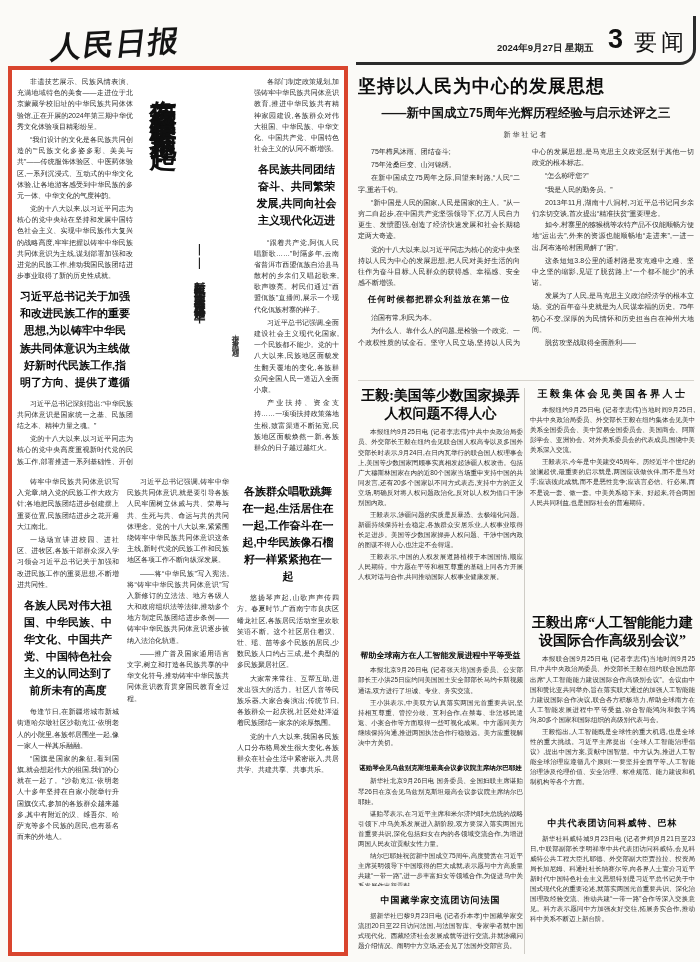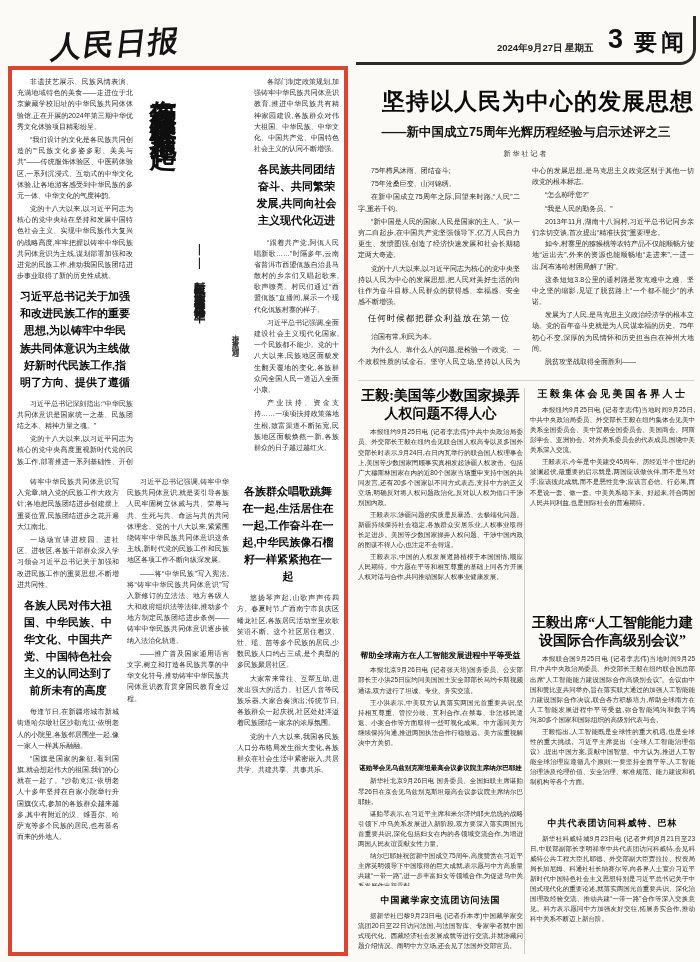--- a/index.html
+++ b/index.html
@@ -7,21 +7,21 @@
         font-family:"Liberation Sans",sans-serif;color:#222;}
   
   .masthead{position:absolute;left:52px;top:24px;font-family:"Liberation Serif",serif;
             font-size:30px;font-weight:900;transform:skewX(-10deg) rotate(-3deg);
             letter-spacing:2px;color:#141414;}
   .header-bracket{position:absolute;left:356px;top:16px;width:337px;height:46px;
             border-bottom:3px solid #2b2b2b;border-right:3px solid #2b2b2b;
             border-bottom-right-radius:16px;}
   .header-date{position:absolute;left:497px;top:42px;font-size:9.5px;font-weight:bold;color:#222;}
   .header-pageno{position:absolute;left:608px;top:24px;font-size:27px;font-weight:bold;color:#111;}
-  .header-section{position:absolute;left:634px;top:27px;font-size:23px;font-weight:bold;
+  .header-section{position:absolute;left:634px;top:27px;font-size:23px;font-weight:normal;
             letter-spacing:4px;color:#111;}
   
   .red-box{position:absolute;left:8px;top:66px;width:340px;height:890px;background:#fff;
            border:4px solid #d9452e;box-sizing:border-box;padding:6px 5px;overflow:hidden;}
   .top-section{display:flex;height:392px;overflow:hidden;}
   .lcol1{width:116px;overflow:hidden;}
   .headline-block{position:relative;width:118px;flex:none;}
   .lcol3{flex:1;overflow:hidden;padding-left:3px;}
   .vtitle{position:absolute;left:16px;top:2px;writing-mode:vertical-rl;
           font-family:"Liberation Serif",serif;font-weight:900;font-size:27px;
@@ -32,26 +32,26 @@
         font-size:7.5px;letter-spacing:1px;color:#333;}
   .bottom-section{display:flex;gap:8px;height:466px;margin-top:8px;overflow:hidden;}
   .bcol{flex:1;overflow:hidden;}
   
   .bodytext p{margin:0 0 2px 0;text-indent:13px;font-size:7px;line-height:1.6;
               text-align:justify;color:#2c2c2c;}
   .subhead{font-weight:bold;text-align:center;font-size:11px;line-height:1.55;
            margin:7px 2px;color:#0d0d0d;}
   
   .rt-article{position:absolute;left:358px;top:66px;width:336px;height:312px;overflow:hidden;}
-  .rt-headline{text-align:right;font-family:"Liberation Serif",serif;font-weight:900;
-               font-size:23px;letter-spacing:1px;color:#0c0c0c;margin-top:20px;}
+  .rt-headline{text-align:left;font-family:"Liberation Serif",serif;font-weight:900;
+               font-size:18px;letter-spacing:1px;color:#0c0c0c;margin-top:8px;}
   .rt-subtitle{text-align:center;font-weight:bold;font-size:12.5px;color:#161616;margin-top:7px;}
   .rt-byline{text-align:center;font-size:7px;color:#333;margin:8px 0 6px 0;letter-spacing:2px;}
   .rt-cols{column-count:2;column-gap:12px;height:218px;overflow:hidden;}
-  .rt-subhead{font-weight:normal;text-align:center;font-size:8.5px;letter-spacing:1px;
+  .rt-subhead{font-weight:bold;text-align:center;font-size:8.5px;letter-spacing:1px;
               margin:6px 0;color:#0d0d0d;}
   
   .stack{position:absolute;top:384px;width:165px;}
   .stack-left{left:358px;}
   .stack-right{left:530px;}
   .v-divider{position:absolute;left:524px;top:388px;width:1px;height:566px;background:#cfccc6;}
   .h-divider{position:absolute;left:358px;top:380px;width:336px;height:1px;background:#d6d3cc;}
   .stack article{overflow:hidden;margin-bottom:5px;}
   .st-headline{font-weight:bold;text-align:center;color:#0d0d0d;line-height:1.3;
                font-family:"Liberation Serif",serif;}

